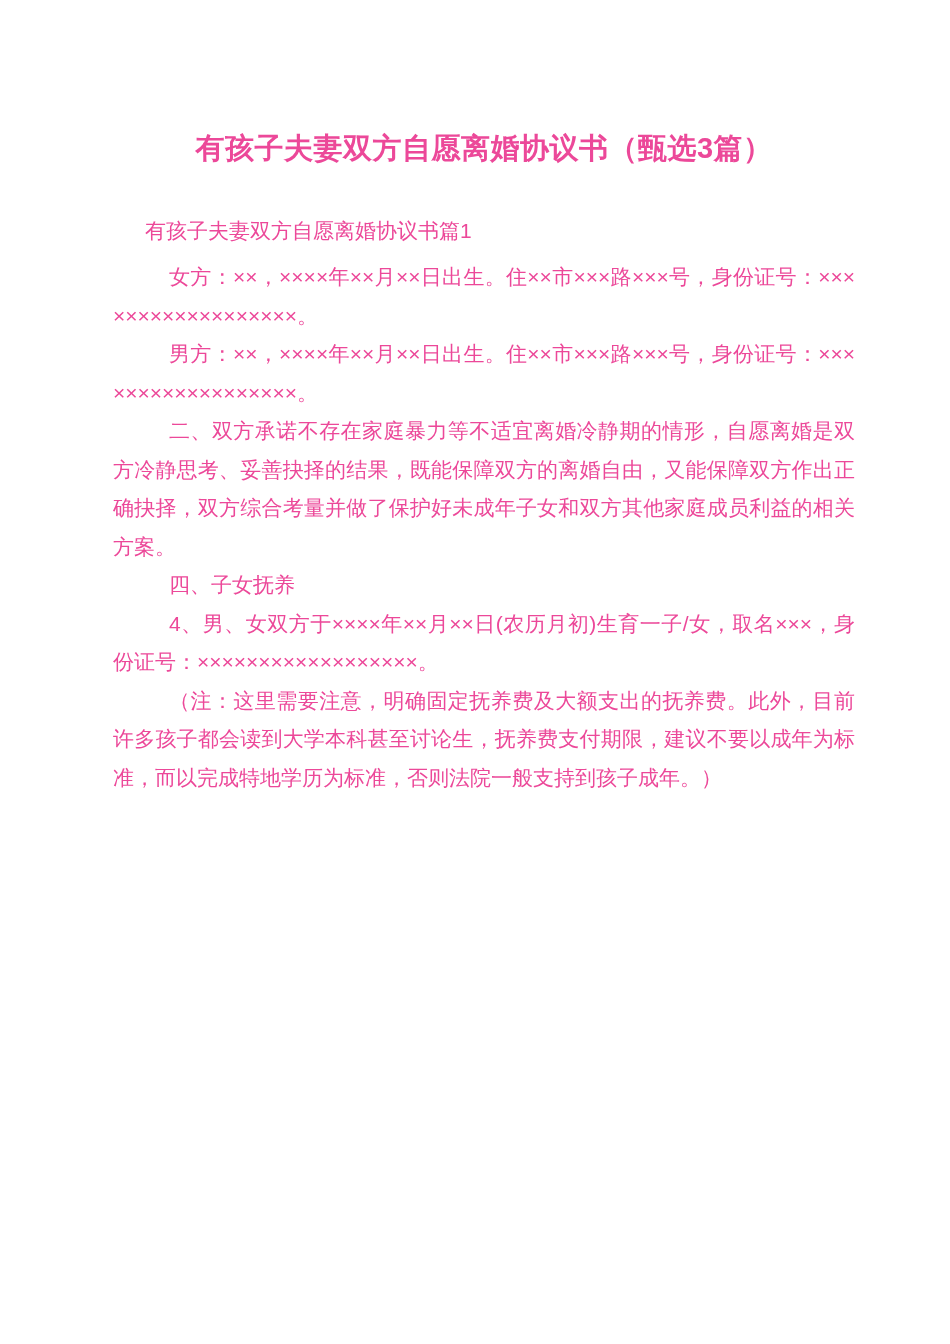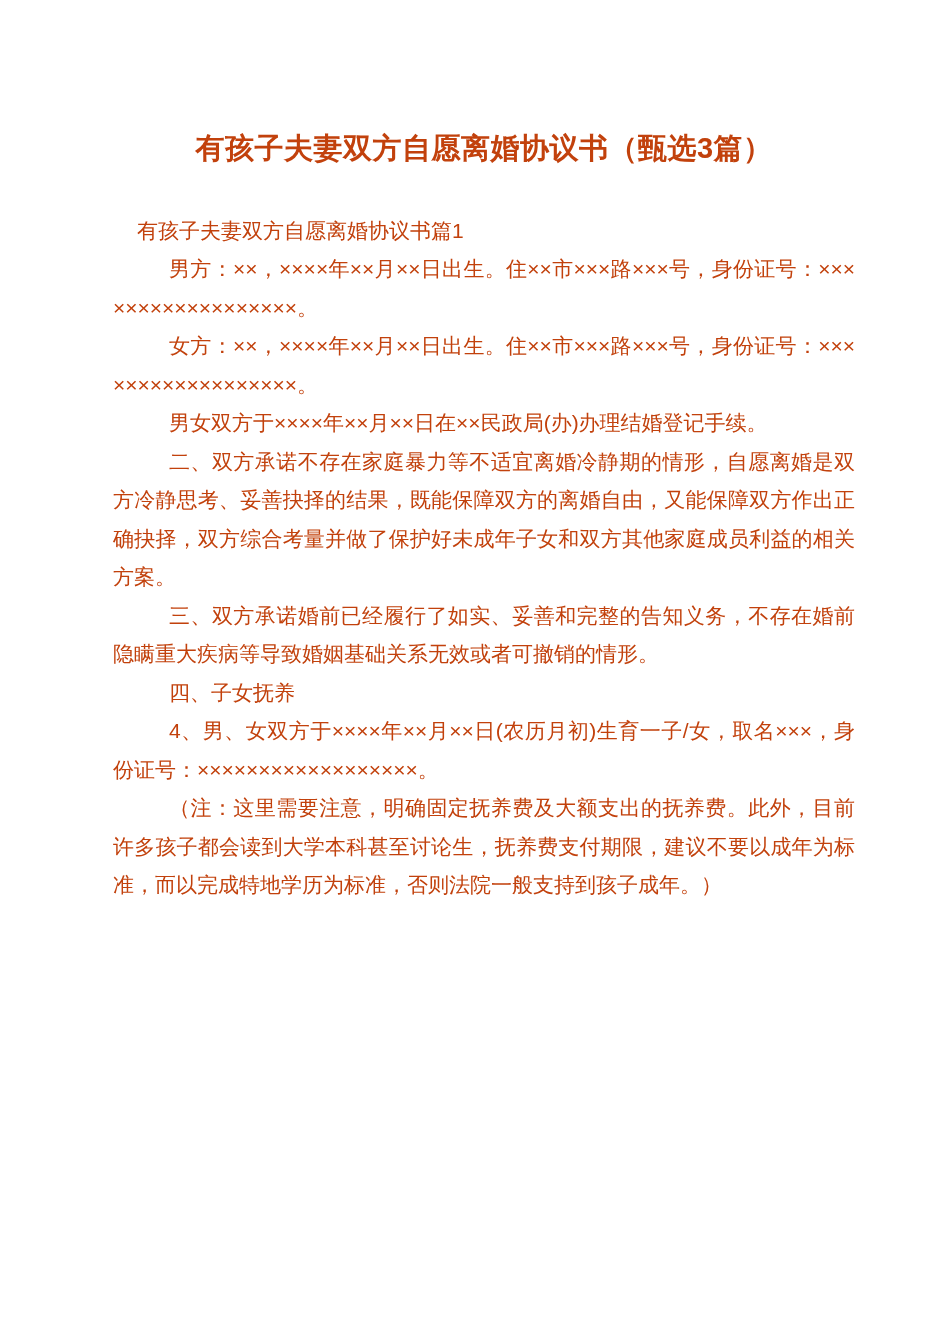--- a/index.html
+++ b/index.html
@@ -7,38 +7,38 @@
     padding: 0;
     background: #ffffff;
   }
   .page {
     position: relative;
     width: 950px;
     height: 1344px;
     background: #ffffff;
     overflow: hidden;
     font-family: "Liberation Sans", sans-serif;
-    color: #c2410c;
+    color: #ec4899;
   }
   .doc {
     position: absolute;
     left: 113px;
     top: 130px;
     width: 742px;
   }
   .doc-title {
     margin: 0 0 46px 0;
     font-size: 29px;
     line-height: 36px;
     font-weight: 700;
     text-align: center;
     letter-spacing: 0.5px;
   }
   .section-heading {
-    margin: 0;
+    margin: 8px;
     font-size: 21px;
     line-height: 38px;
     text-indent: 24px;
     font-weight: 400;
   }
   .body-text p {
     margin: 0;
     font-size: 21px;
     line-height: 38.5px;
     text-align: justify;
@@ -50,24 +50,22 @@
 <body>
 
 <div class="page">
   <div class="doc">
 
     <h1 class="doc-title">有孩子夫妻双方自愿离婚协议书（甄选3篇）</h1>
 
     <div class="section-heading">有孩子夫妻双方自愿离婚协议书篇1</div>
 
     <div class="body-text">
+      <p>女方：××，××××年××月××日出生。住××市×××路×××号，身份证号：××××××××××××××××××。</p>
       <p>男方：××，××××年××月××日出生。住××市×××路×××号，身份证号：××××××××××××××××××。</p>
-      <p>女方：××，××××年××月××日出生。住××市×××路×××号，身份证号：××××××××××××××××××。</p>
-      <p>男女双方于××××年××月××日在××民政局(办)办理结婚登记手续。</p>
       <p>二、双方承诺不存在家庭暴力等不适宜离婚冷静期的情形，自愿离婚是双方冷静思考、妥善抉择的结果，既能保障双方的离婚自由，又能保障双方作出正确抉择，双方综合考量并做了保护好未成年子女和双方其他家庭成员利益的相关方案。</p>
-      <p>三、双方承诺婚前已经履行了如实、妥善和完整的告知义务，不存在婚前隐瞒重大疾病等导致婚姻基础关系无效或者可撤销的情形。</p>
       <p>四、子女抚养</p>
       <p>4、男、女双方于××××年××月××日(农历月初)生育一子/女，取名×××，身份证号：××××××××××××××××××。</p>
       <p>（注：这里需要注意，明确固定抚养费及大额支出的抚养费。此外，目前许多孩子都会读到大学本科甚至讨论生，抚养费支付期限，建议不要以成年为标准，而以完成特地学历为标准，否则法院一般支持到孩子成年。）</p>
     </div>
 
   </div>
 </div>
 
 </body></html>

